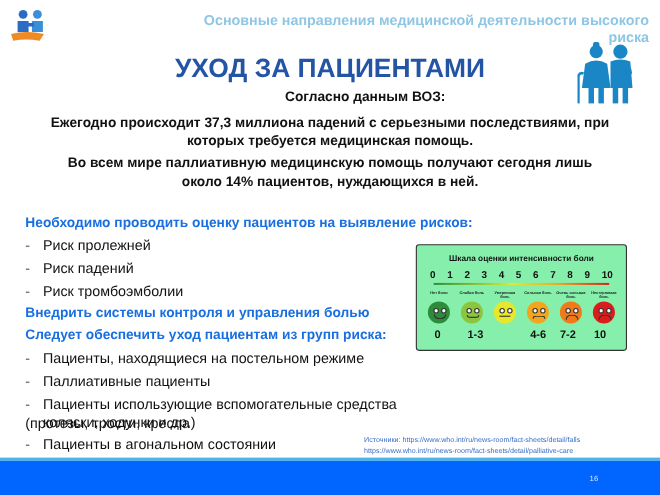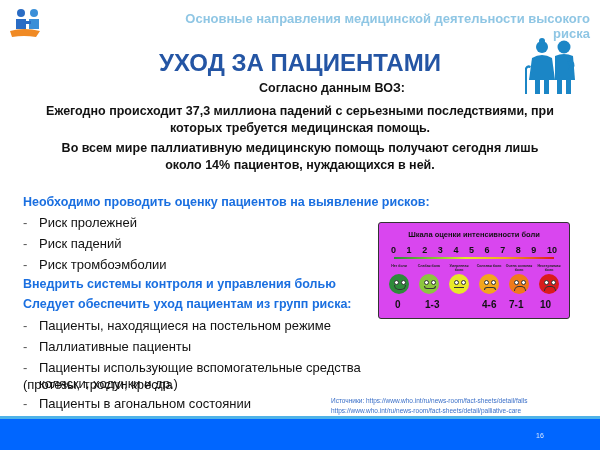--- a/index.html
+++ b/index.html
@@ -14,21 +14,21 @@
   .elderly-icon { position:absolute; left:518px; top:38px; width:70px; height:58px; }
   .main-title { position:absolute; left:0; top:49px; width:600px; text-align:center; font-size:24px; font-weight:bold; color:#2455a4; letter-spacing:0px; }
   .who-intro { position:absolute; left:0; top:81px; width:600px; text-align:center; font-size:12.5px; font-weight:bold; color:#111;padding-left:32px; }
   .para { position:absolute; left:20px; width:560px; text-align:center; font-size:12.5px; font-weight:bold; color:#111; line-height:17px; }
   .p1 { top:103px; }
   .p2 { top:140px; }
   .blue-head { position:absolute; left:23px; font-size:12.5px; font-weight:bold; color:#1a6fe0; }
   .item { position:absolute; left:23px; font-size:13px; color:#111; line-height:17px; }
   .item .dash { display:inline-block; width:16px; color:#555; }
   .item .indent { padding-left:16px;margin-top:44px; }
-  .pain-box { position:absolute; left:378px; top:222px; width:190px; height:95px; border:1.5px solid #333; border-radius:3px; background:#d946ef; }
+  .pain-box { position:absolute; left:378px; top:222px; width:190px; height:95px; border:1.5px solid #333; border-radius:3px; background:#86efac; }
   .pain-title { position:absolute; left:0; top:7px; width:100%; text-align:center; font-size:7.5px; font-weight:bold; color:#111; }
   .scale-nums { position:absolute; left:12px; top:22px; width:166px; display:flex; justify-content:space-between; font-size:9px; font-weight:bold; color:#111; }
   .scale-bar { position:absolute; left:15px; top:34px; width:160px; height:6px; }
   .faces { position:absolute; left:6px; top:41px; width:178px; display:flex; justify-content:space-between; }
   .face-col { width:28px; display:flex; flex-direction:column; align-items:center; }
   .face-label { font-size:3.5px; font-weight:bold; color:#222; height:10px; text-align:center; line-height:4px; }
   .face { width:20px; height:20px; border-radius:50%; position:relative; }
   .face .eye { position:absolute; top:6px; width:3px; height:3px; border-radius:50%; background:#fff; border:0.5px solid #333; }
   .face .mouth { position:absolute; left:5px; width:10px; height:4px; border:1px solid #333; }
   .range-row { position:absolute; left:6px; top:76px; width:178px; font-size:10px; font-weight:bold; color:#111; }
@@ -190,21 +190,21 @@
           <span class="eye" style="left:5px"></span>
           <span class="eye" style="left:12px"></span>
           <span class="mouth" style="top:12px;border-bottom:none;border-radius:6px 6px 0 0;"></span>
         </div>
     </div>
   </div>
   <div class="range-row">
     <span style="left:10px;">0</span>
     <span style="left:40px;">1-3</span>
     <span style="left:97px;">4-6</span>
-    <span style="left:124px;">7-1</span>
+    <span style="left:124px;">7-2</span>
     <span style="left:155px;">10</span>
   </div>
 </div>
 
 <div class="sources">
   <div>Источники: https://www.who.int/ru/news-room/fact-sheets/detail/falls</div>
   <div>https://www.who.int/ru/news-room/fact-sheets/detail/palliative-care</div>
 </div>
 
 <div class="footer-stripe"></div>

